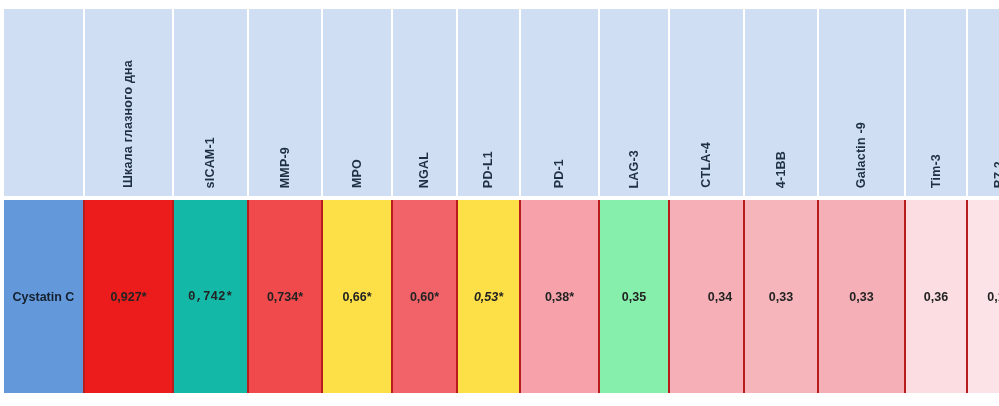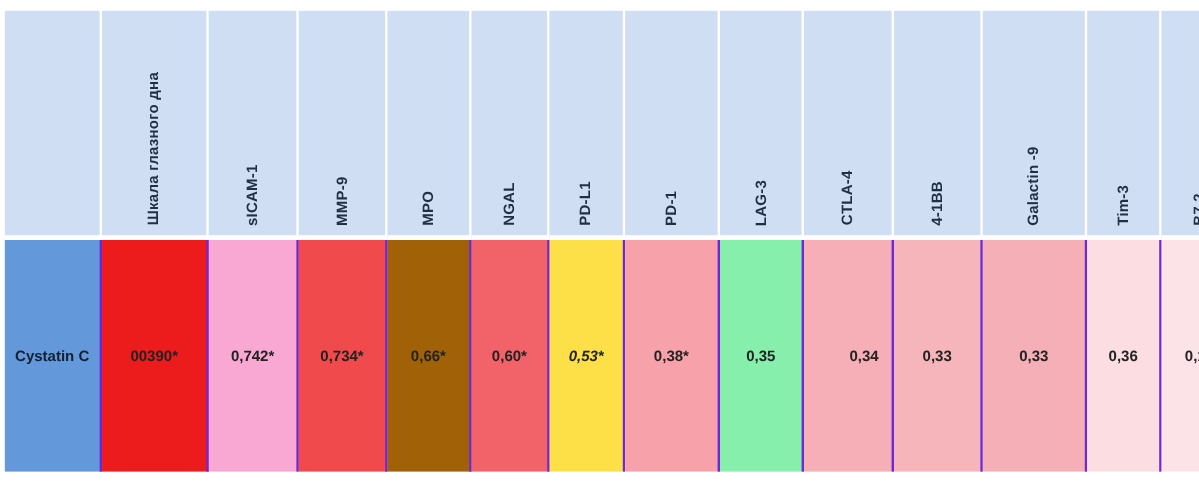--- a/index.html
+++ b/index.html
@@ -52,21 +52,21 @@
     font-weight: bold;
     color: #1f3042;
     letter-spacing: 0.2px;
     white-space: nowrap;
     line-height: 1;
   }
   .data-row td {
     height: 193px;
     padding: 0;
     margin: 0;
-    border-right: 2px solid #6d28d9;
+    border-right: 2px solid #b91c1c;
     text-align: center;
     vertical-align: middle;
     font-size: 12.5px;
     font-weight: bold;
     color: #232323;
   }
   .data-row td:last-child { border-right: none; }
   td.row-label {
     background: #6399da;
     color: #15202e;
@@ -148,24 +148,24 @@
       <th style="width: 63px; background-color: rgb(207, 222, 243);">
         <div class="vlabel-wrap">
             <span class="vlabel">B7.2</span>
           </div>
       </th>
     </tr>
   </thead>
   <tbody>
     <tr class="data-row">
       <td class="row-label" style="background-color: rgb(99, 153, 218);">Cystatin C</td>
-      <td class="heat-cell" style="background-color: rgb(236, 28, 28);">00390*</td>
-      <td class="heat-cell" style="background-color: #f9a8d4;">0,742*</td>
+      <td class="heat-cell" style="background-color: rgb(236, 28, 28);">0,927*</td>
+      <td class="heat-cell" style="background-color: #14b8a6; font-family: Liberation Mono, monospace;">0,742*</td>
       <td class="heat-cell" style="background-color: rgb(240, 74, 77);">0,734*</td>
-      <td class="heat-cell" style="background-color: #a16207;">0,66*</td>
+      <td class="heat-cell" style="background-color: #fde047;">0,66*</td>
       <td class="heat-cell" style="background-color: rgb(241, 99, 105);">0,60*</td>
       <td class="heat-cell" style="background-color: #fde047; font-style: italic;">0,53*</td>
       <td class="heat-cell" style="background-color: rgb(247, 162, 171); margin-left: 12px;">0,38*</td>
       <td class="heat-cell" style="background-color: #86efac;">0,35</td>
       <td class="heat-cell" style="background-color: rgb(246, 175, 182); padding-left: 27px;">0,34</td>
       <td class="heat-cell" style="background-color: rgb(246, 180, 187);">0,33</td>
       <td class="heat-cell" style="background-color: rgb(245, 176, 183);">0,33</td>
       <td class="heat-cell" style="background-color: rgb(251, 221, 226);">0,36</td>
       <td class="heat-cell" style="background-color: rgb(252, 227, 231);">0,14</td>
     </tr>

